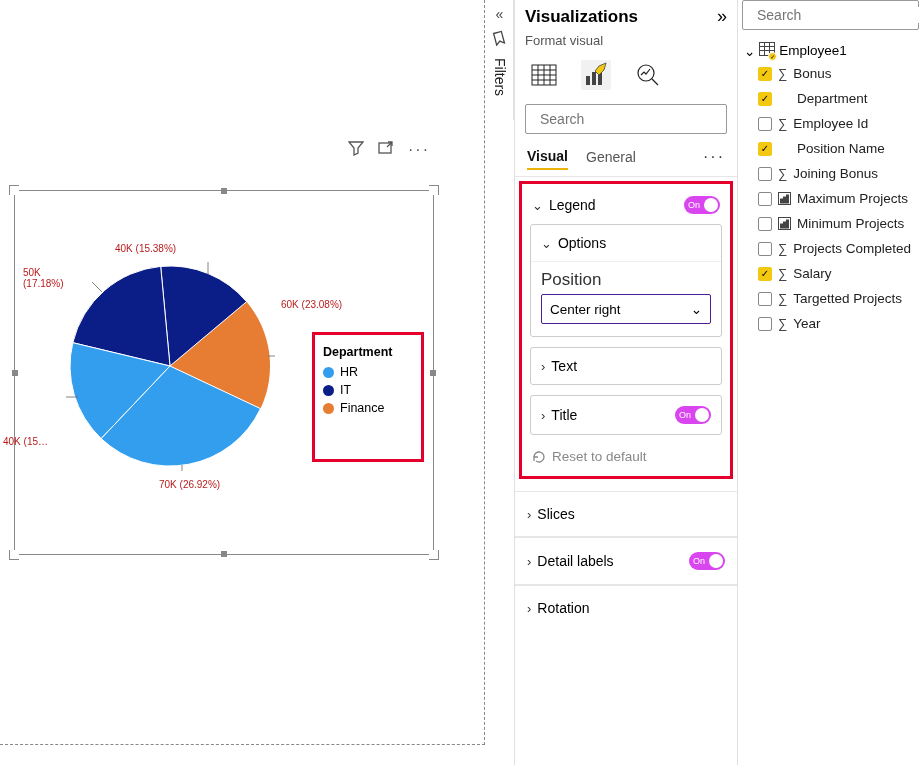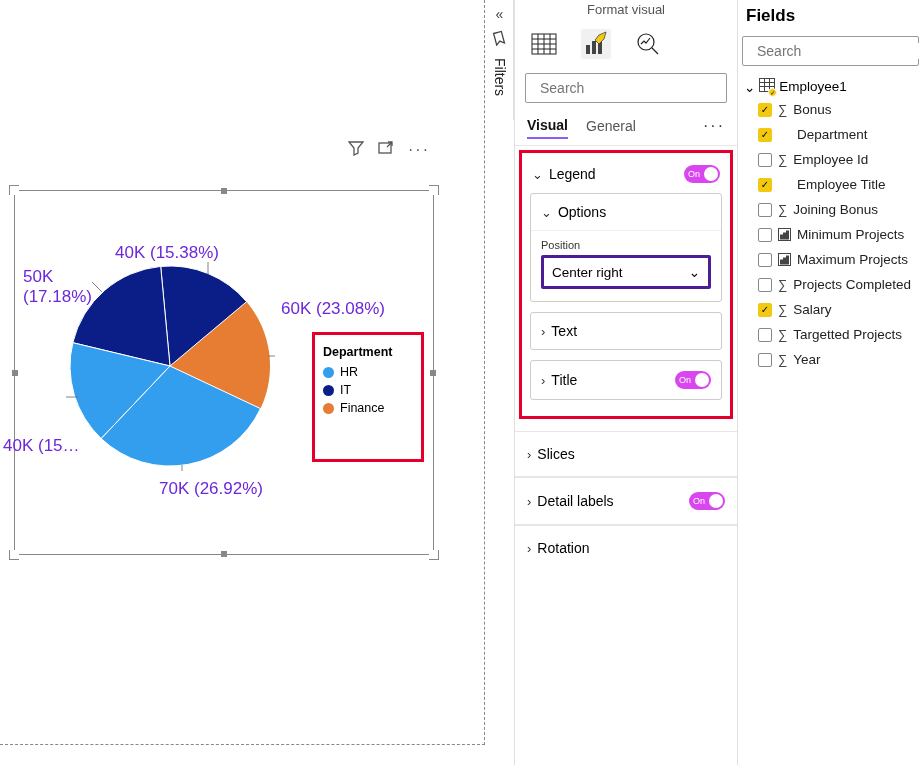--- a/index.html
+++ b/index.html
@@ -67,21 +67,21 @@
 .visual-header .dots { color: #555; font-size: 16px; letter-spacing: 2px; }
 
 .chart-title {
   font-size: 13.5px; font-weight: 400; color: #222;
   padding: 6px 10px 2px;
 }
 .pie-wrap {
   position: absolute; left: 50px; top: 70px;
 }
 .pie-label {
-  position: absolute; font-size: 17px; color: #6d28d9; white-space: nowrap;
+  position: absolute; font-size: 10px; color: #b91c1c; white-space: nowrap;
 }
 
 
 .legend-box {
   position: absolute;
   left: 312px; top: 332px;
   width: 112px; height: 130px;
   border: 3px solid #e4002b;
   padding: 10px 8px;
 }
@@ -97,21 +97,21 @@
   border-right: 1px solid #e0e0e0;
   border-left: 1px solid #e0e0e0;
   padding: 0 0 0 0;
 }
 .viz-panel .head {
   display: flex; justify-content: space-between; align-items: center;
   padding: 6px 10px 4px;
 }
 .viz-panel .head h2 { font-size: 17px; font-weight: 600; }
 .viz-panel .head .exp { font-size: 18px; }
-.viz-subhead { font-size: 13px; color: #555; padding: 2px 10px 8px; text-align: center; }
+.viz-subhead { font-size: 13px; color: #555; padding: 2px 10px 8px; }
 
 .mode-icons {
   display: flex; gap: 22px; padding: 4px 14px 14px;
   align-items: center;
 }
 .mode-icons .mode { width: 30px; height: 30px; display:flex; align-items:center; justify-content:center; border-radius:2px;}
 .mode-icons .mode.active { background: #f1f1f1; }
 
 .search-box {
   margin: 0 10px 10px;
@@ -123,21 +123,21 @@
 .search-box input {
   border: none; outline: none; font-size: 14px; flex: 1; color: #666;
 }
 
 .tabs {
   display: flex; align-items: center; gap: 18px;
   padding: 0 12px 6px;
   border-bottom: 1px solid #e6e6e6;
 }
 .tabs .tab { font-size: 14px; color: #555; padding: 4px 0; }
-.tabs .tab.active { color: #111; font-weight: 600; border-bottom: 2px solid #8b5cf6; }
+.tabs .tab.active { color: #111; font-weight: 600; border-bottom: 2px solid #eab308; }
 .tabs .more { margin-left: auto; letter-spacing: 2px; color: #333; }
 
 
 .format-highlight {
   border: 3px solid #e4002b;
   margin: 4px 4px 0;
   padding-bottom: 6px;
 }
 
 .section-header {
@@ -165,23 +165,23 @@
 }
 .card .card-head {
   display: flex; align-items: center; gap: 6px;
   padding: 10px 10px;
   font-size: 14px;
 }
 .card .card-body {
   border-top: 1px solid #eee;
   padding: 8px 10px 12px;
 }
-.card .card-body label { font-size: 11px; color: #333; display:block; margin-bottom:4px;}
+.card .card-body label { font-size: 17px; color: #333; display:block; margin-bottom:4px;}
 .select {
-  border: 3px solid #4c1d95; border-radius: 2px;
+  border: 1px solid #4c1d95; border-radius: 2px;
   display: flex; align-items: center; justify-content: space-between;
   padding: 6px 8px; font-size: 13.5px;
 }
 .card .card-head .toggle { margin-left: auto; }
 
 .reset {
   display: flex; align-items: center; gap: 6px;
   color: #888; font-size: 13.5px;
   padding: 4px 10px 6px;
 }
@@ -323,20 +323,24 @@
       <span>IT</span>
     </div>
     <div class="lg-item">
       <span class="sw" style="background:#e67d33"></span>
       <span>Finance</span>
     </div>
   </div>
 </div>
 
 <div class="viz-panel">
+  <div class="head">
+    <h2>Visualizations</h2>
+    <span class="exp">»</span>
+  </div>
   <div class="viz-subhead">Format visual</div>
 
   <div class="mode-icons">
     <div class="mode">
       <svg width="26" height="22" viewBox="0 0 26 22" fill="none" stroke="#222" stroke-width="1">
         <rect x="1" y="1" width="24" height="20"></rect>
         <line x1="1" y1="6" x2="25" y2="6"></line>
           <line x1="1" y1="11" x2="25" y2="11"></line>
           <line x1="1" y1="16" x2="25" y2="16"></line>
         <line x1="7" y1="1" x2="7" y2="21"></line>
@@ -410,41 +414,47 @@
     <div class="card">
       <div class="card-head">
         <span class="chevron">›</span>
         <span>Title</span>
         <div class="toggle">
             <span>On</span>
           </div>
       </div>
     </div>
 
+    <div class="reset">
+      <svg width="14" height="14" viewBox="0 0 14 14" fill="none" stroke="#888" stroke-width="1.3">
+        <path d="M2 7 a5 5 0 1 1 2 4"></path>
+          <path d="M2 11 v-4 h4"></path>
+      </svg>
+      <span>Reset to default</span>
+    </div>
   </div>
 
   <div class="plain-section" style="margin-top:12px;">
     <span class="chevron">›</span>
     <span>Slices</span>
   </div>
   <div class="plain-section">
     <span class="chevron">›</span>
     <span>Detail labels</span>
     <div class="toggle">
         <span>On</span>
       </div>
   </div>
   <div class="plain-section">
     <span class="chevron">›</span>
     <span>Rotation</span>
   </div>
 </div>
 
 <div class="fields-panel">
-  <h2>Fields</h2>
   <div class="search-box">
     <svg width="16" height="16" viewBox="0 0 16 16" fill="none" stroke="#666" stroke-width="1.3">
       <circle cx="7" cy="7" r="5"></circle>
         <line x1="11" y1="11" x2="15" y2="15"></line>
     </svg>
     <input style="margin-left: 6px;" placeholder="Search">
   </div>
 
   <div class="table-node">
     <span>⌄</span>
@@ -473,53 +483,53 @@
         <span>Department</span>
       </div>
       <div class="field-row">
         <span class="cb"></span>
         <span class="sigma">∑</span>
         <span>Employee Id</span>
       </div>
       <div class="field-row">
         <span class="cb checked">✓</span>
         <span style="width: 13px;"></span>
-        <span>Employee Title</span>
+        <span>Position Name</span>
       </div>
       <div class="field-row">
         <span class="cb"></span>
         <span class="sigma">∑</span>
         <span>Joining Bonus</span>
+      </div>
+      <div class="field-row">
+        <span class="cb"></span>
+        <span class="kpi">
+          <svg width="13" height="13" viewBox="0 0 13 13" fill="none" stroke="#444" stroke-width="1">
+            <rect x="0.5" y="0.5" width="12" height="12"></rect>
+            <rect x="2.5" y="7" width="2" height="4" fill="#444"></rect>
+            <rect x="5.5" y="5" width="2" height="6" fill="#444"></rect>
+            <rect x="8.5" y="3" width="2" height="8" fill="#444"></rect>
+          </svg>
+        </span>
+        <span>Maximum Projects</span>
       </div>
       <div class="field-row">
         <span class="cb"></span>
         <span class="kpi">
           <svg width="13" height="13" viewBox="0 0 13 13" fill="none" stroke="#444" stroke-width="1">
             <rect x="0.5" y="0.5" width="12" height="12"></rect>
             <rect x="2.5" y="7" width="2" height="4" fill="#444"></rect>
             <rect x="5.5" y="5" width="2" height="6" fill="#444"></rect>
             <rect x="8.5" y="3" width="2" height="8" fill="#444"></rect>
           </svg>
         </span>
         <span>Minimum Projects</span>
       </div>
       <div class="field-row">
         <span class="cb"></span>
-        <span class="kpi">
-          <svg width="13" height="13" viewBox="0 0 13 13" fill="none" stroke="#444" stroke-width="1">
-            <rect x="0.5" y="0.5" width="12" height="12"></rect>
-            <rect x="2.5" y="7" width="2" height="4" fill="#444"></rect>
-            <rect x="5.5" y="5" width="2" height="6" fill="#444"></rect>
-            <rect x="8.5" y="3" width="2" height="8" fill="#444"></rect>
-          </svg>
-        </span>
-        <span>Maximum Projects</span>
-      </div>
-      <div class="field-row">
-        <span class="cb"></span>
         <span class="sigma">∑</span>
         <span>Projects Completed</span>
       </div>
       <div class="field-row">
         <span class="cb checked">✓</span>
         <span class="sigma">∑</span>
         <span>Salary</span>
       </div>
       <div class="field-row">
         <span class="cb"></span>

